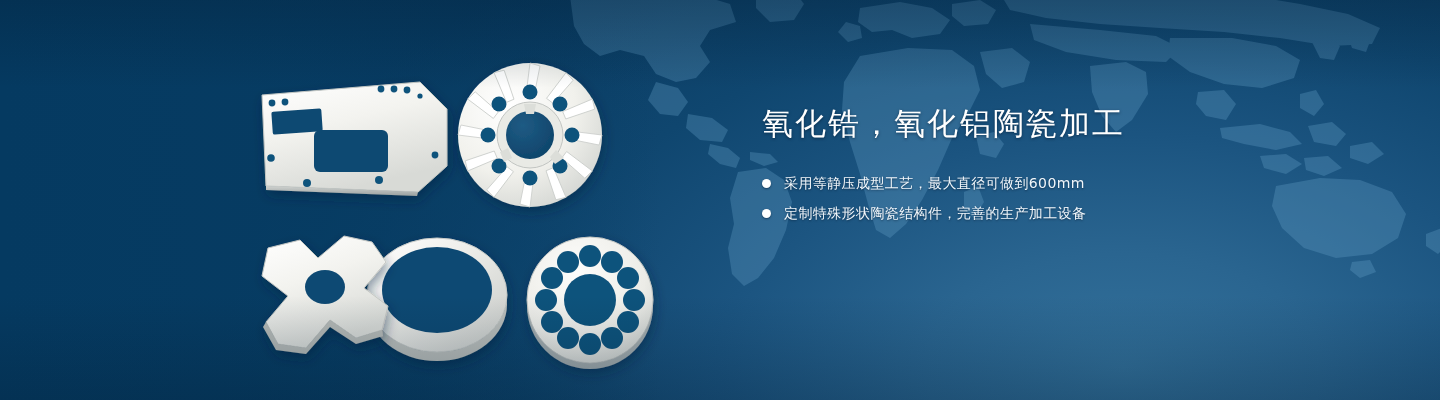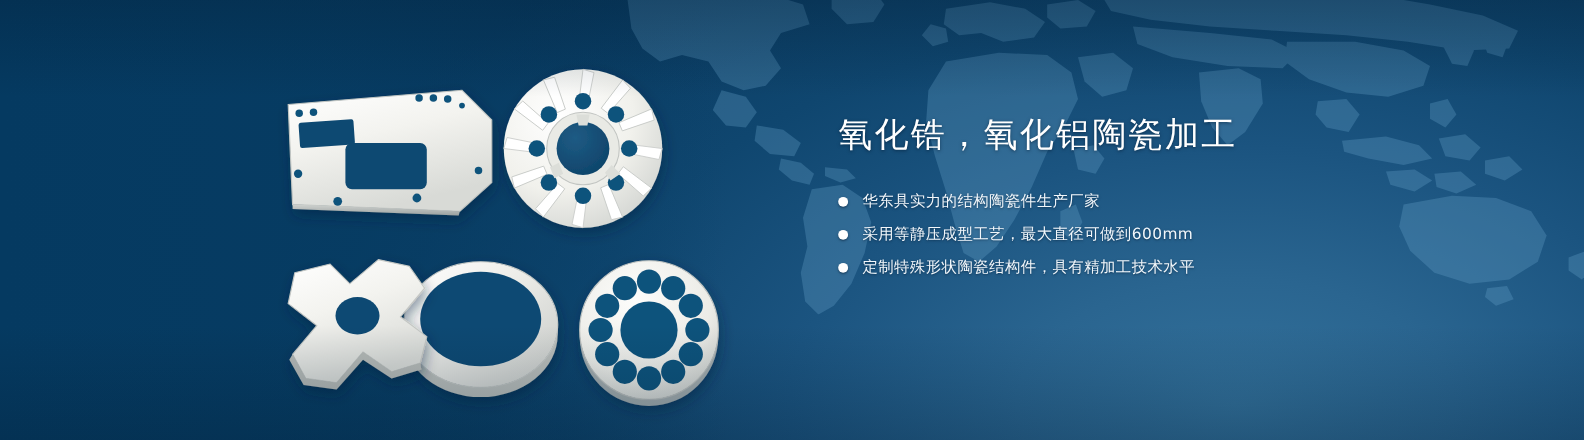--- a/index.html
+++ b/index.html
@@ -285,26 +285,22 @@
   </div>
 
   <div class="bg-vignette"></div>
 
   <div class="copy">
     <h1 class="headline">氧化锆，氧化铝陶瓷加工</h1>
 
     <ul class="bullets">
       <li>
         <span class="dot"></span>
-        <span>华东具实力的结构陶瓷件生产厂家</span>
-      </li>
-      <li>
-        <span class="dot"></span>
         <span>采用等静压成型工艺，最大直径可做到600mm</span>
       </li>
       <li>
         <span class="dot"></span>
-        <span>定制特殊形状陶瓷结构件，具有精加工技术水平</span>
+        <span>定制特殊形状陶瓷结构件，完善的生产加工设备</span>
       </li>
     </ul>
   </div>
 
 </div>
 
 </body></html>

